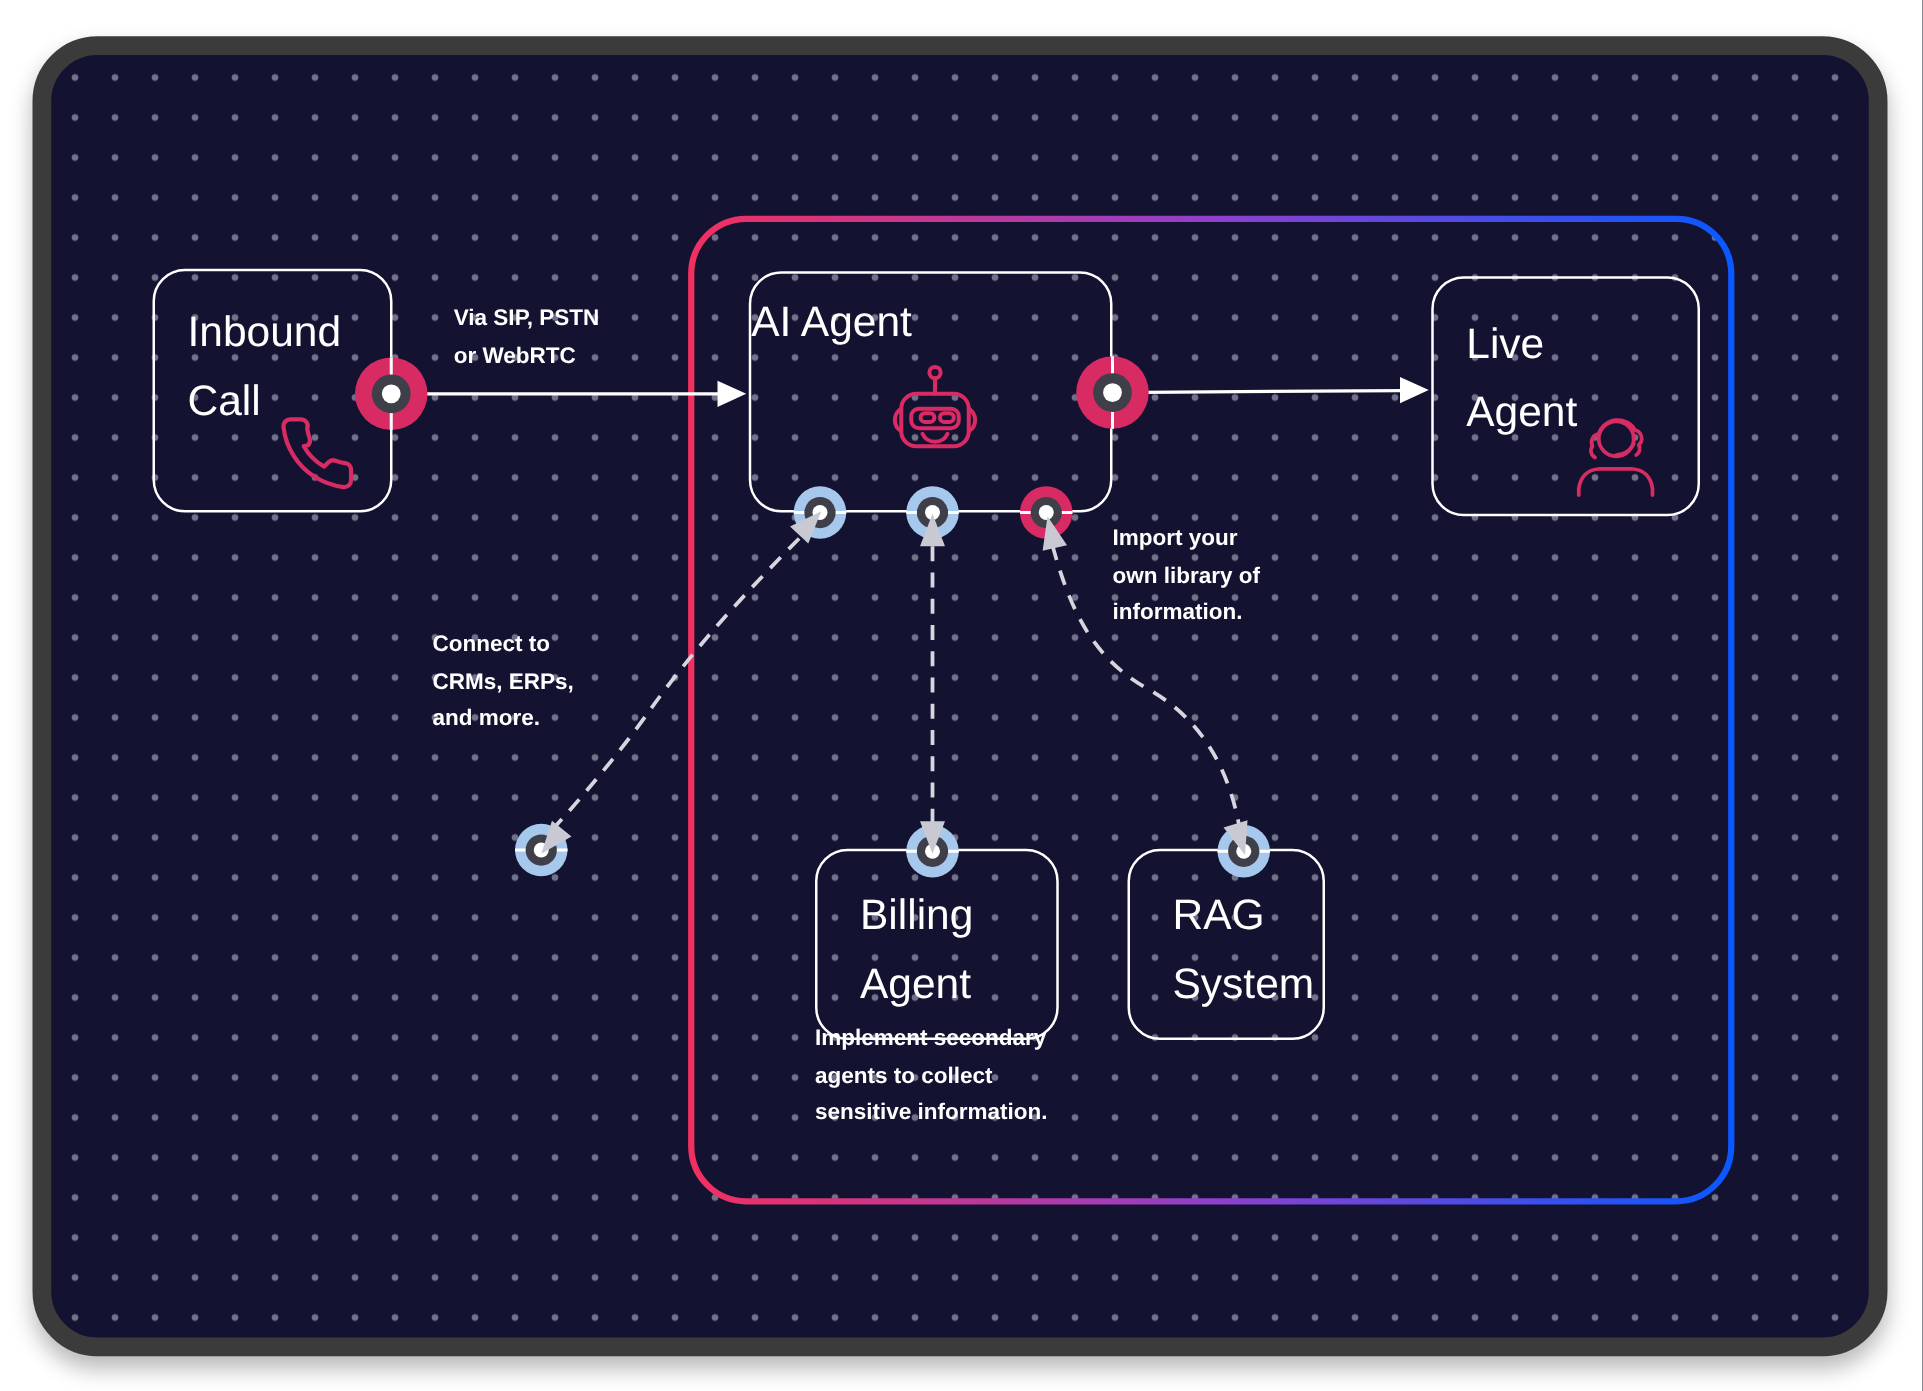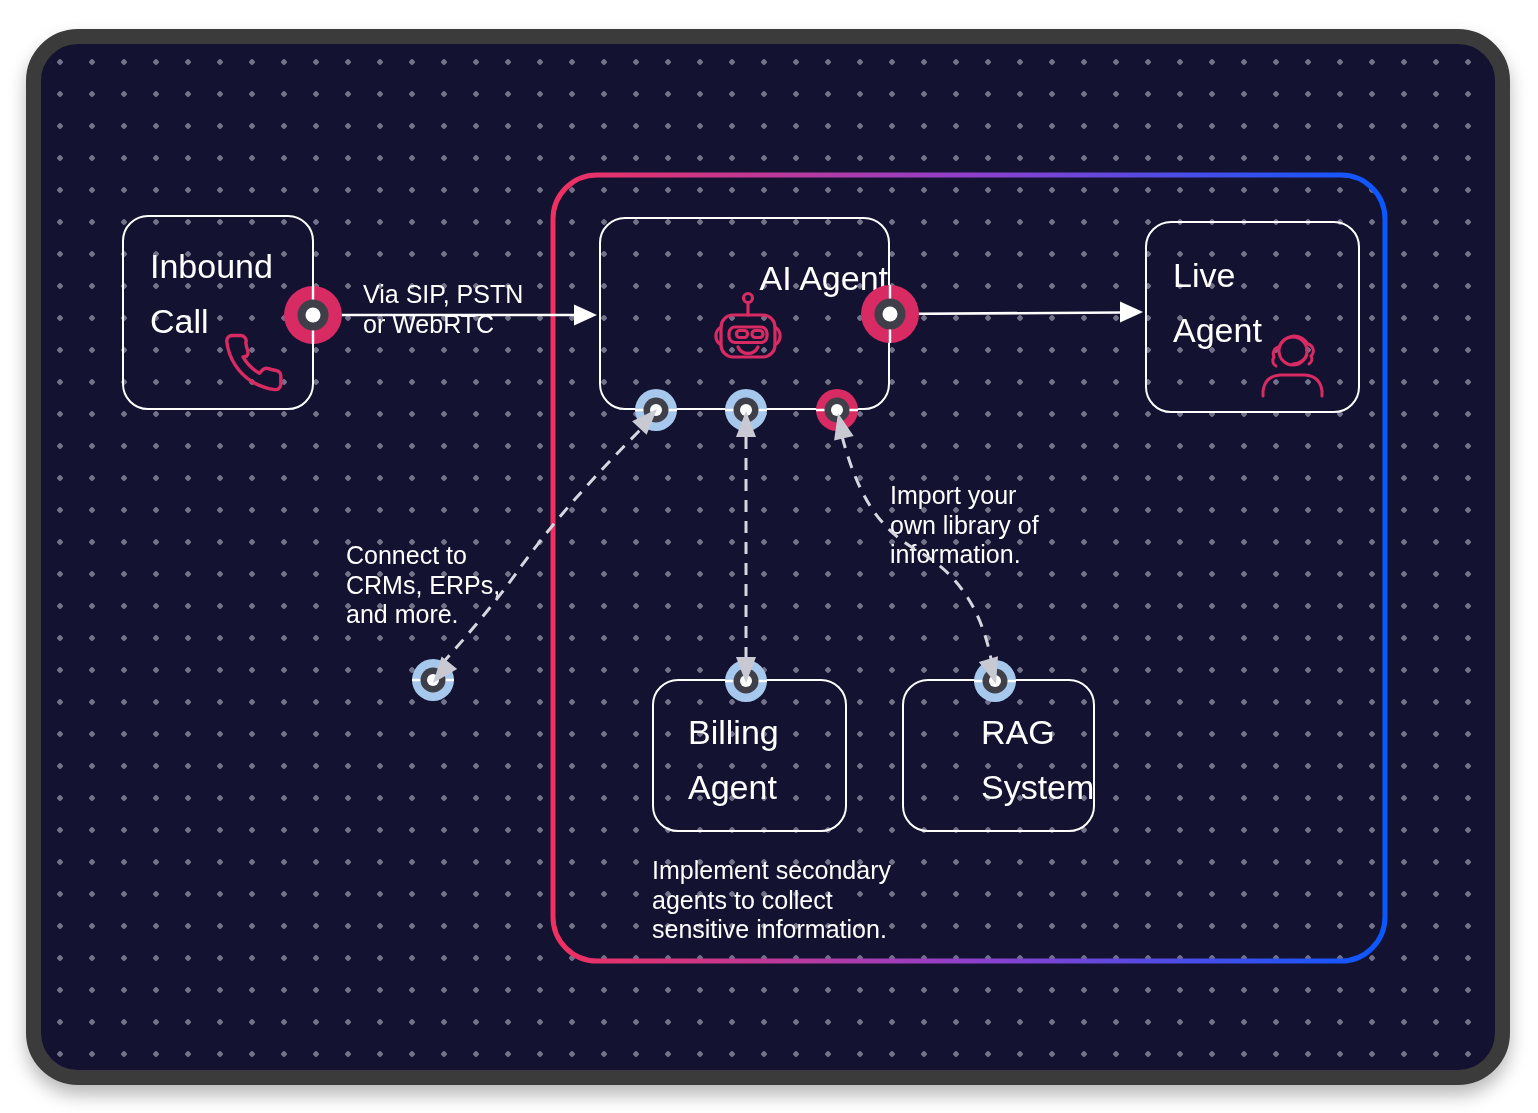--- a/index.html
+++ b/index.html
@@ -43,36 +43,36 @@
     box-sizing:border-box;
     color:#ffffff;
   }
   .title{
     font-size:34px;line-height:55px;font-weight:400;color:#ffffff;
     white-space:pre-line;
   }
   #node-inbound{left:122px;top:215px;width:192px;height:195px;}
   #node-inbound .title{margin:22px 0 0 26px;}
   #node-ai{left:599px;top:217px;width:291px;height:193px;}
-  #node-ai .title{margin-top:32px;text-align:right;}
+  #node-ai .title{margin-top:12px;text-align:left;}
   #node-live{left:1145px;top:221px;width:215px;height:192px;}
   #node-live .title{margin:25px 0 0 26px;}
   #node-external{left:340px;top:679px;width:193px;height:152px;}
   #node-external .title{margin:24px 0 0 19px;}
   #node-billing{left:652px;top:679px;width:195px;height:153px;}
   #node-billing .title{margin:24px 0 0 34px;}
-  #node-rag{left:902px;top:679px;width:193px;height:153px;padding-left:43px;}
+  #node-rag{left:902px;top:679px;width:158px;height:153px;}
   #node-rag .title{margin:24px 0 0 34px;}
   .ann{
-    position:absolute;color:#ffffff;font-weight:normal;
-    font-size:25px;line-height:29.5px;white-space:pre-line;margin-top:40px;
+    position:absolute;color:#ffffff;font-weight:bold;
+    font-size:18px;line-height:29.5px;white-space:pre-line;
   }
   #ann-via{left:363px;top:240px;}
   #ann-connect{left:346px;top:501px;}
-  #ann-import{left:890px;top:441px;}
+  #ann-import{left:890px;top:416px;}
   #ann-implement{left:652px;top:816px;}
   svg.overlay{position:absolute;left:0;top:0;width:1538px;height:1113px;pointer-events:none;}
   .g0{stop-color:var(--gradient-start);}
   .g1{stop-color:var(--gradient-mid);}
   .g2{stop-color:var(--gradient-end);}
 </style>
 </head>
 <body>
 
 <div class="frame">

